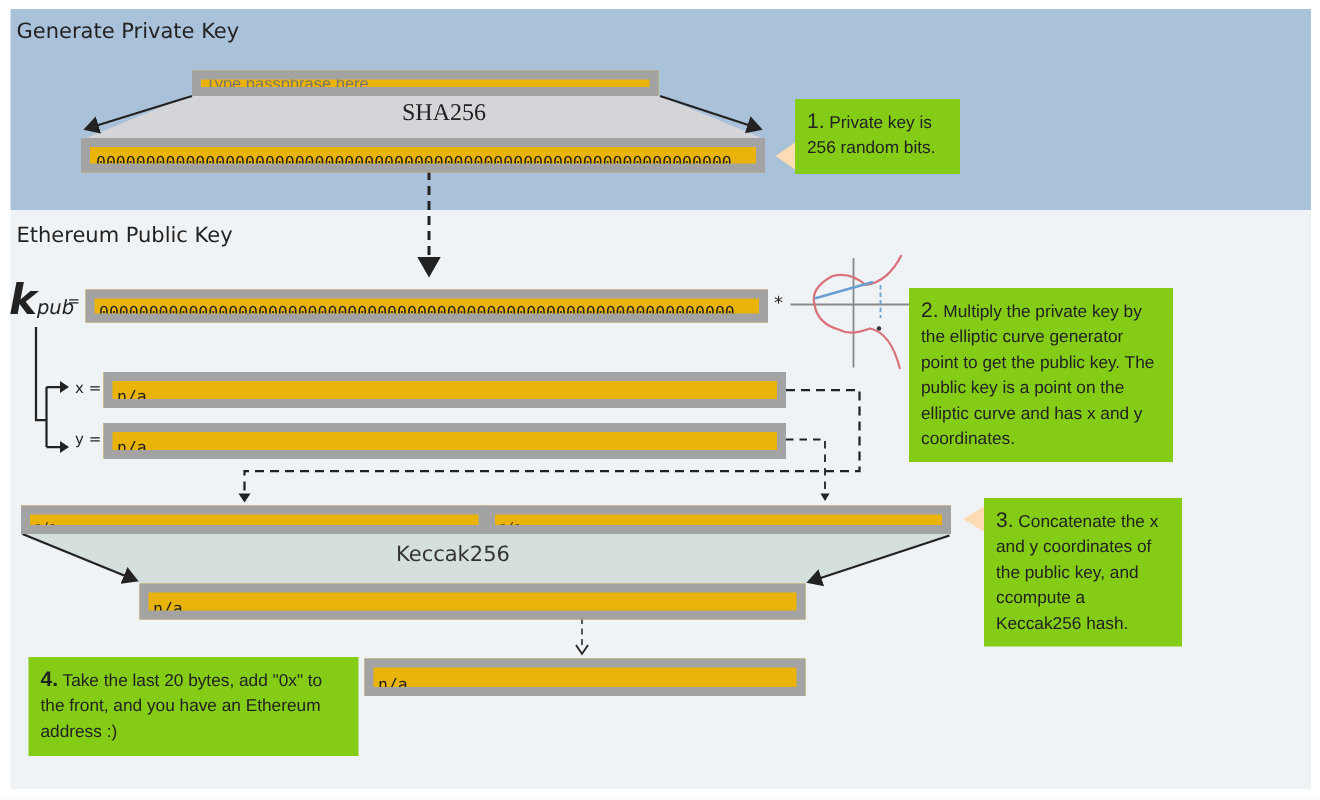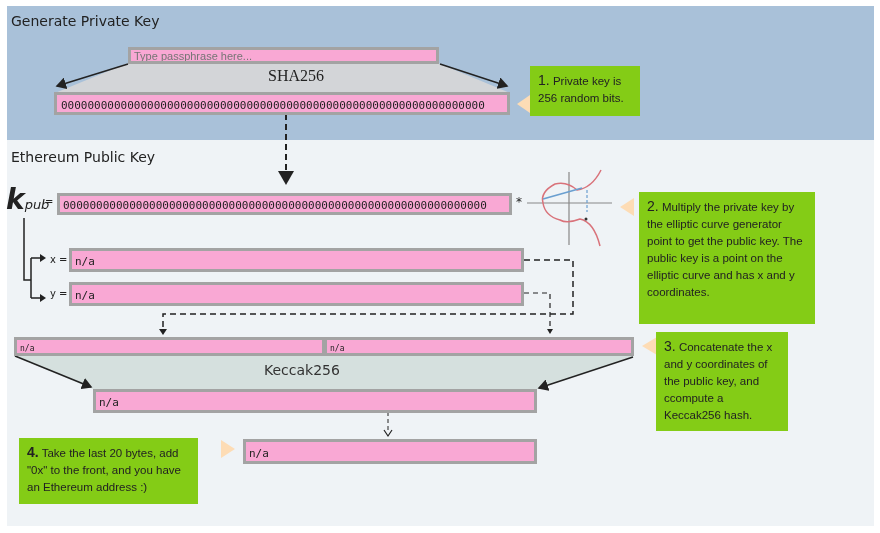--- a/index.html
+++ b/index.html
@@ -1,21 +1,21 @@
 <!DOCTYPE html>
 <html><head>
 <meta charset="utf-8">
 <style>
   html, body { margin: 0; padding: 0; }
   body { width: 880px; height: 533px; background: #ffffff; position: relative; overflow: hidden;
          font-family: "DejaVu Sans", sans-serif; }
   .panel-private { position: absolute; left: 7px; top: 6px; width: 867px; height: 134px; background: #a9c1d9; }
   .panel-public { position: absolute; left: 7px; top: 140px; width: 867px; height: 386px; background: #eff3f6; }
   .section-title { position: absolute; font-size: 14px; color: #222; }
-  .field { position: absolute; background: #f9a8d4; border: 3px solid #a3a3a3; box-sizing: border-box;
+  .field { position: absolute; background: #eab308; border: 6px solid #a3a3a3; box-sizing: border-box;
            font-family: "DejaVu Sans Mono", monospace; color: #222; white-space: nowrap; overflow: hidden; }
   .note { position: absolute; background: #84cc16; font-family: "Liberation Sans", sans-serif;
           font-size: 11.5px; line-height: 17px; color: #222; padding: 6px 8px; box-sizing: border-box; }
   .note .num { font-size: 14px; }
   .note-tail { position: absolute; width: 0; height: 0; border-top: 9px solid transparent; border-bottom: 9px solid transparent; }
   svg.overlay { position: absolute; left: 0; top: 0; }
   .label-sm { position: absolute; font-size: 10px; color: #222; }
 </style>
 </head>
 <body>
@@ -85,37 +85,37 @@
 
 <div class="field" style="left:57px;top:193px;width:455px;height:22px;font-size:11px;line-height:20px;padding-left:3px;">0000000000000000000000000000000000000000000000000000000000000000</div>
 <div class="label-sm" style="left:516px;top:195px;font-size:12px;">*</div>
 
 <div class="label-sm" style="left:50px;top:254px;">x =</div>
 <div class="field" style="left:69px;top:248px;width:455px;height:24px;font-size:11px;line-height:22px;padding-left:3px;">n/a</div>
 <div class="label-sm" style="left:50px;top:288px;">y =</div>
 <div class="field" style="left:69px;top:282px;width:455px;height:24px;font-size:11px;line-height:22px;padding-left:3px;">n/a</div>
 
 <div class="note-tail" style="left:620px;top:198px;border-right:14px solid #fddcb5;"></div>
-<div class="note" style="left:639px;top:192px;width:176px;height:132px;">
+<div class="note" style="left:606px;top:192px;width:176px;height:116px;">
   <span class="num">2.</span>
   <span>Multiply the private key by the elliptic curve generator point to get the public key. The public key is a point on the elliptic curve and has x and y coordinates.</span>
 </div>
 
 <div class="field" style="left:14px;top:337px;width:311px;height:19px;font-size:8px;line-height:17px;padding-left:3px;">n/a</div>
 <div class="field" style="left:324px;top:337px;width:310px;height:19px;font-size:8px;line-height:17px;padding-left:3px;">n/a</div>
 
 <div style="position:absolute;left:264px;top:362px;font-size:14px;color:#333;">Keccak256</div>
 
 <div class="field" style="left:93px;top:389px;width:444px;height:24px;font-size:11px;line-height:22px;padding-left:3px;">n/a</div>
 
 <div class="note-tail" style="left:642px;top:337px;border-right:15px solid #fddcb5;"></div>
 <div class="note" style="left:656px;top:332px;width:132px;height:99px;">
   <span class="num">3.</span>
   <span>Concatenate the x and y coordinates of the public key, and ccompute a Keccak256 hash.</span>
 </div>
 
 <div class="field" style="left:243px;top:439px;width:294px;height:25px;font-size:11px;line-height:23px;padding-left:3px;">n/a</div>
 
 <div class="note-tail" style="left:221px;top:440px;border-left:14px solid #fddcb5;"></div>
-<div class="note" style="left:19px;top:438px;width:179px;height:66px;">
+<div class="note" style="left:19px;top:438px;width:220px;height:66px;">
   <span class="num" style="font-weight:bold;">4.</span>
   <span>Take the last 20 bytes, add "0x" to the front, and you have an Ethereum address :)</span>
 </div>
 
 </body></html>

